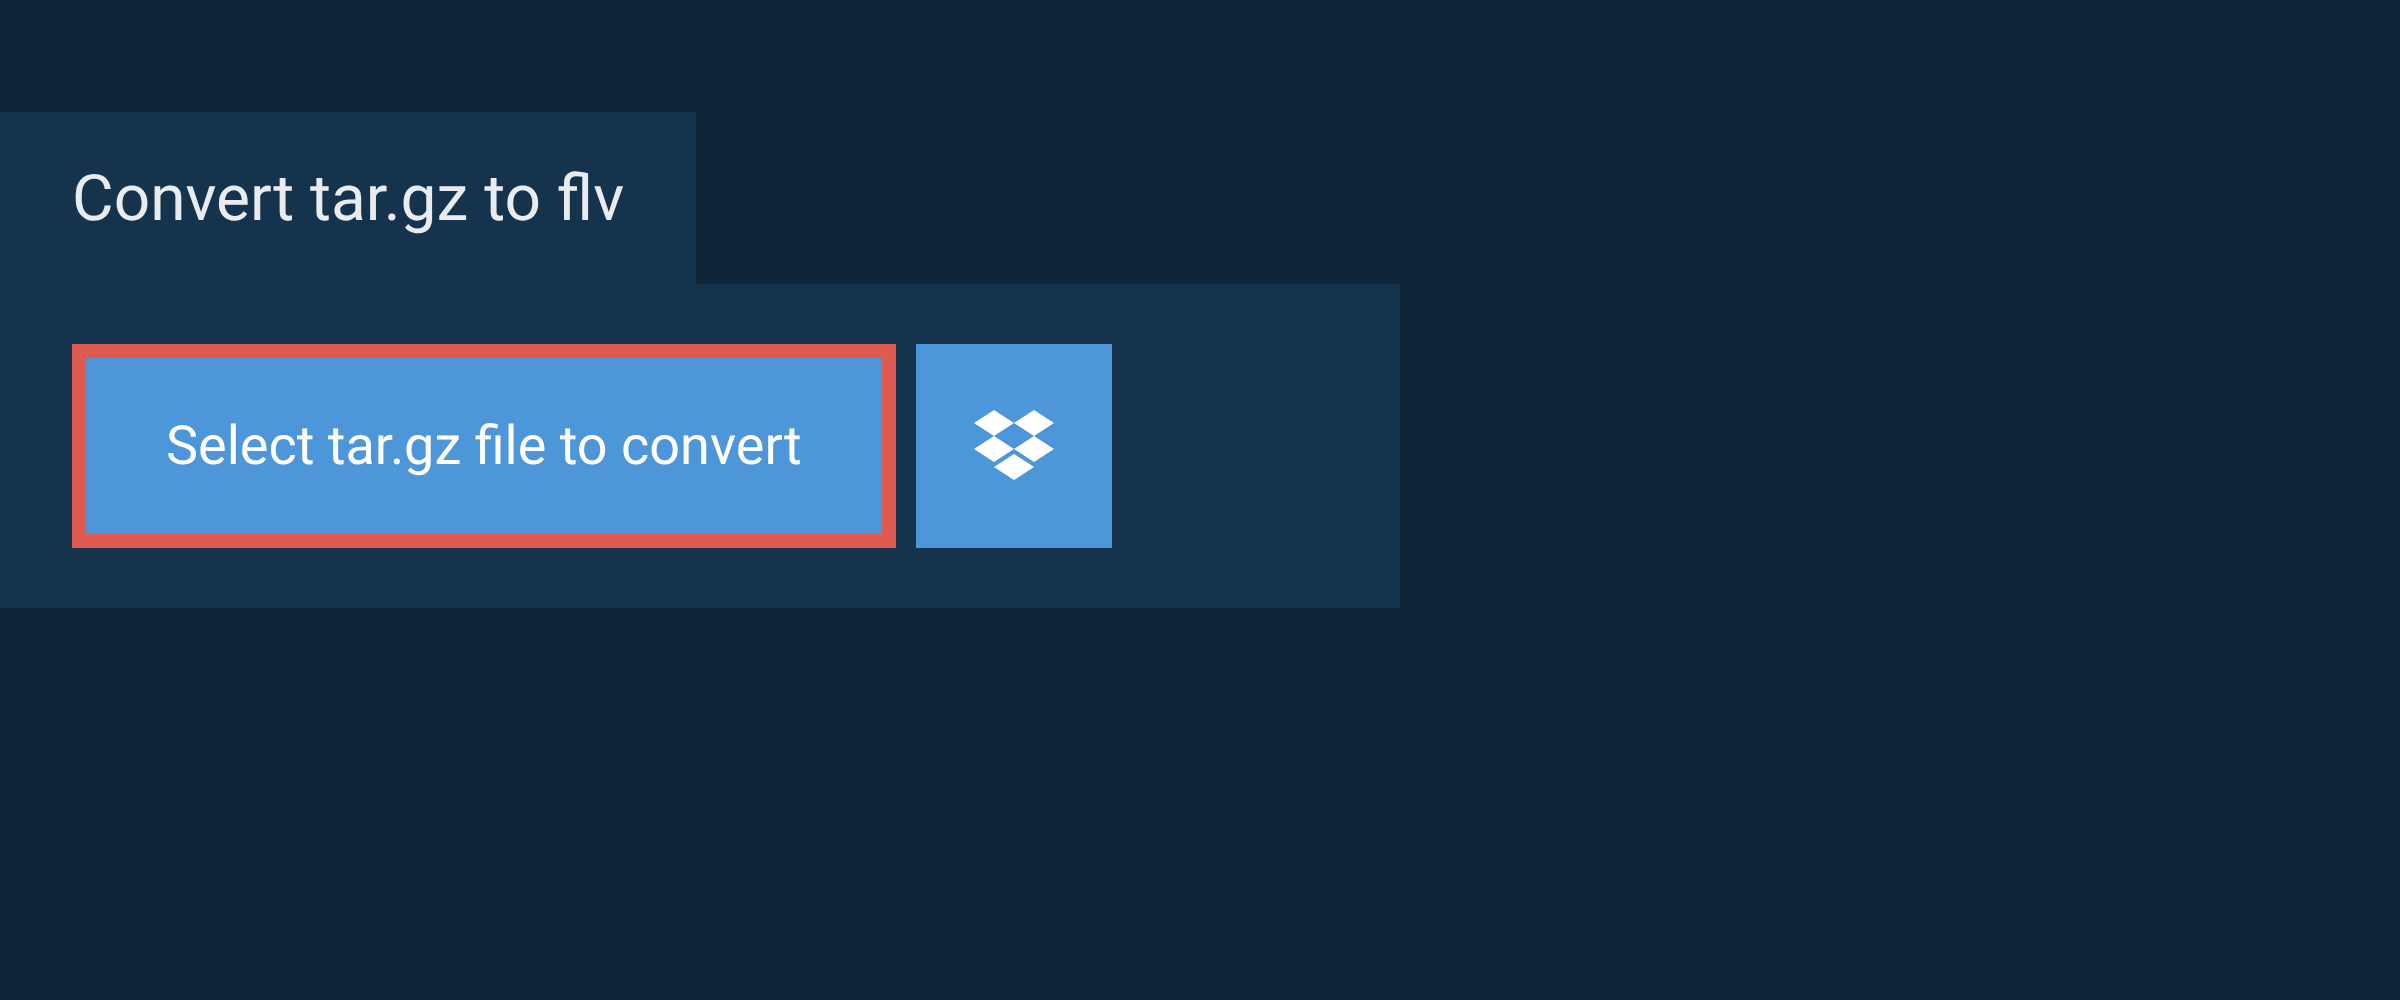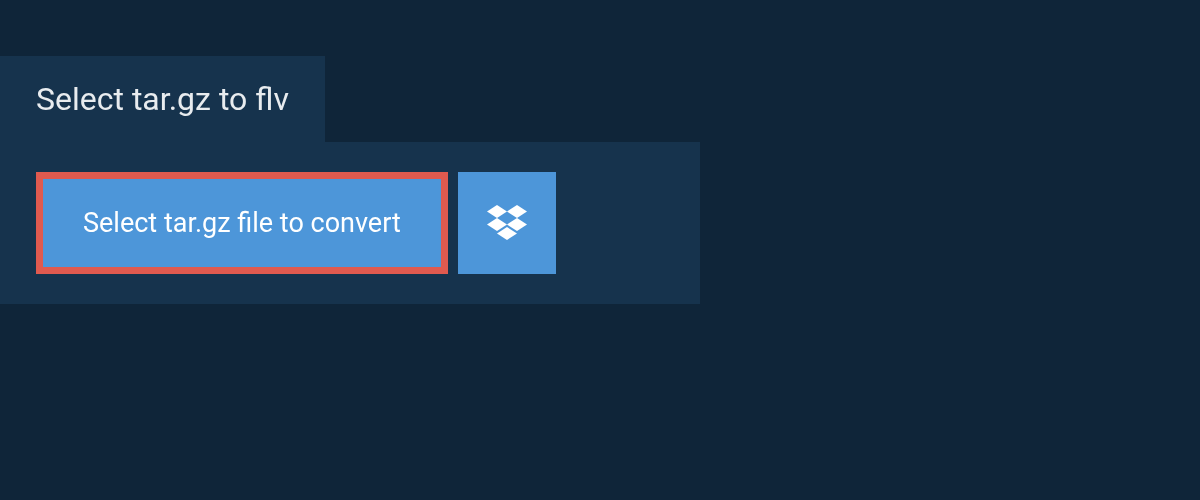--- a/index.html
+++ b/index.html
@@ -61,21 +61,21 @@
       height: 36px;
       fill: #ffffff;
     }
   </style>
 </head>
 <body>
 
 
 
 <div class="tab-header">
-  <span>Select tar.gz to flv</span>
+  <span>Convert tar.gz to flv</span>
 </div>
 
 <div class="upload-panel">
   <div class="button-row">
     <button class="select-file-button">
       <span>Select tar.gz file to convert</span>
     </button>
     <button class="dropbox-button">
       <svg class="dropbox-icon" viewBox="0 0 40 36">
         <path d="M10 0 L20 6.5 L10 13 L0 6.5 Z"></path>

